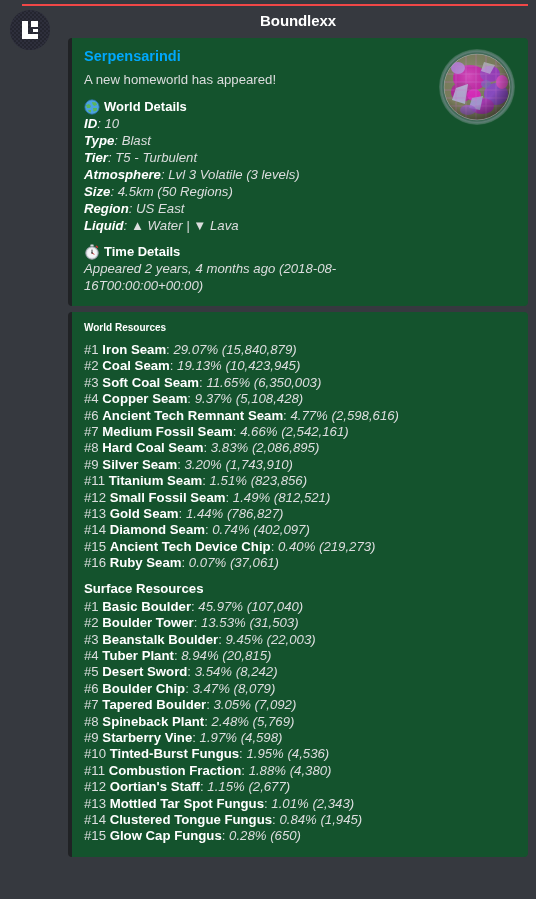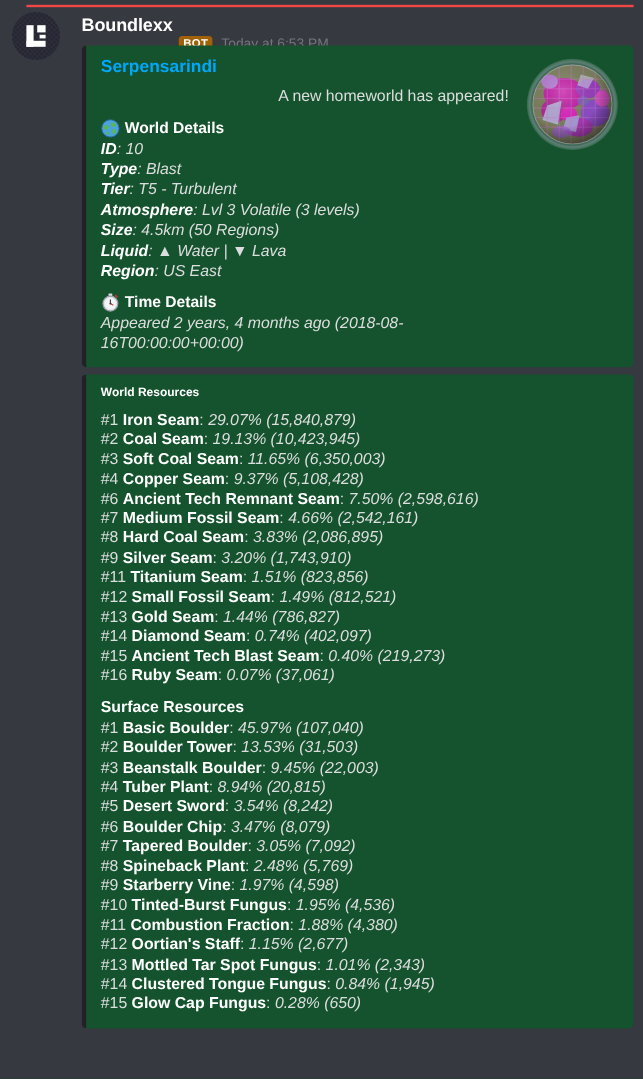--- a/index.html
+++ b/index.html
@@ -46,20 +46,21 @@
   .avatar svg { display: block; }
 
   .msg-body { margin-left: 50px; }
 
   .msg-header {
     display: flex;
     align-items: center;
     line-height: 1.2;
     height: 20px;
     margin-bottom: 2px;
+    flex-direction: column;
   }
   .username {
     color: #ffffff;
     font-weight: bold;
     font-size: 15px;
     letter-spacing: -0.1px;
   }
   .bot-tag {
     background: #a16207;
     color: #fff;
@@ -101,21 +102,20 @@
     color: #00a8fc;
     font-weight: bold;
     font-size: 14.5px;
     margin-bottom: 7px;
   }
 
   .embed-desc {
     font-size: 13.2px;
     line-height: 18px;
     color: #dcddde;
-    text-align: right;
   }
 
   .spacer-sm { height: 9px; }
 
   .field-title {
     font-weight: bold;
     color: #ffffff;
     font-size: 13px;
     line-height: 17px;
     display: flex;
@@ -267,22 +267,22 @@
             </svg>
           </span>
           <span>World Details</span>
         </div>
         <div>
           <div class="kv"><b>ID</b><span>: </span><span>10</span></div>
           <div class="kv"><b>Type</b><span>: </span><span>Blast</span></div>
           <div class="kv"><b>Tier</b><span>: </span><span>T5 - Turbulent</span></div>
           <div class="kv"><b>Atmosphere</b><span>: </span><span>Lvl 3 Volatile (3 levels)</span></div>
           <div class="kv"><b>Size</b><span>: </span><span>4.5km (50 Regions)</span></div>
+          <div class="kv"><b>Region</b><span>: </span><span>US East</span></div>
           <div class="kv"><b>Liquid</b><span>:</span><span> ▲ Water | ▼ Lava</span></div>
-          <div class="kv"><b>Region</b><span>: </span><span>US East</span></div>
         </div>
 
         <div class="spacer-sm"></div>
 
         <div class="field-title">
           <span class="emoji">
             <svg width="16" height="16" viewBox="0 0 16 16">
               <rect x="6.4" y="0.6" width="3.2" height="2" rx="0.5" fill="#d6d9de"></rect>
               <rect x="11.6" y="2" width="2.6" height="1.6" rx="0.6" fill="#c33" transform="rotate(40 12.9 2.8)"></rect>
               <circle cx="8" cy="9" r="6.2" fill="#e3e5ea" stroke="#9aa0a8" stroke-width="1"></circle>
@@ -300,29 +300,29 @@
 
     <div class="embed">
       <div class="embed-inner nopad">
         <div class="section-title">World Resources</div>
 
         <div>
             <div class="res-row"><span class="rank">#1 </span><span class="name">Iron Seam</span><span>: </span><span class="val">29.07% (15,840,879)</span></div>
             <div class="res-row"><span class="rank">#2 </span><span class="name">Coal Seam</span><span>: </span><span class="val">19.13% (10,423,945)</span></div>
             <div class="res-row"><span class="rank">#3 </span><span class="name">Soft Coal Seam</span><span>: </span><span class="val">11.65% (6,350,003)</span></div>
             <div class="res-row"><span class="rank">#4 </span><span class="name">Copper Seam</span><span>: </span><span class="val">9.37% (5,108,428)</span></div>
-            <div class="res-row"><span class="rank">#6 </span><span class="name">Ancient Tech Remnant Seam</span><span>: </span><span class="val">7.50% (2,598,616)</span></div>
+            <div class="res-row"><span class="rank">#6 </span><span class="name">Ancient Tech Remnant Seam</span><span>: </span><span class="val">4.77% (2,598,616)</span></div>
             <div class="res-row"><span class="rank">#7 </span><span class="name">Medium Fossil Seam</span><span>: </span><span class="val">4.66% (2,542,161)</span></div>
             <div class="res-row"><span class="rank">#8 </span><span class="name">Hard Coal Seam</span><span>: </span><span class="val">3.83% (2,086,895)</span></div>
             <div class="res-row"><span class="rank">#9 </span><span class="name">Silver Seam</span><span>: </span><span class="val">3.20% (1,743,910)</span></div>
             <div class="res-row"><span class="rank">#11 </span><span class="name">Titanium Seam</span><span>: </span><span class="val">1.51% (823,856)</span></div>
             <div class="res-row"><span class="rank">#12 </span><span class="name">Small Fossil Seam</span><span>: </span><span class="val">1.49% (812,521)</span></div>
             <div class="res-row"><span class="rank">#13 </span><span class="name">Gold Seam</span><span>: </span><span class="val">1.44% (786,827)</span></div>
             <div class="res-row"><span class="rank">#14 </span><span class="name">Diamond Seam</span><span>: </span><span class="val">0.74% (402,097)</span></div>
-            <div class="res-row"><span class="rank">#15 </span><span class="name">Ancient Tech Blast Seam</span><span>: </span><span class="val">0.40% (219,273)</span></div>
+            <div class="res-row"><span class="rank">#15 </span><span class="name">Ancient Tech Device Chip</span><span>: </span><span class="val">0.40% (219,273)</span></div>
             <div class="res-row"><span class="rank">#16 </span><span class="name">Ruby Seam</span><span>: </span><span class="val">0.07% (37,061)</span></div>
           </div>
 
         <div class="group-gap"></div>
 
         <div class="sub-title">Surface Resources</div>
         <div>
             <div class="res-row"><span class="rank">#1 </span><span class="name">Basic Boulder</span><span>: </span><span class="val">45.97% (107,040)</span></div>
             <div class="res-row"><span class="rank">#2 </span><span class="name">Boulder Tower</span><span>: </span><span class="val">13.53% (31,503)</span></div>
             <div class="res-row"><span class="rank">#3 </span><span class="name">Beanstalk Boulder</span><span>: </span><span class="val">9.45% (22,003)</span></div>

